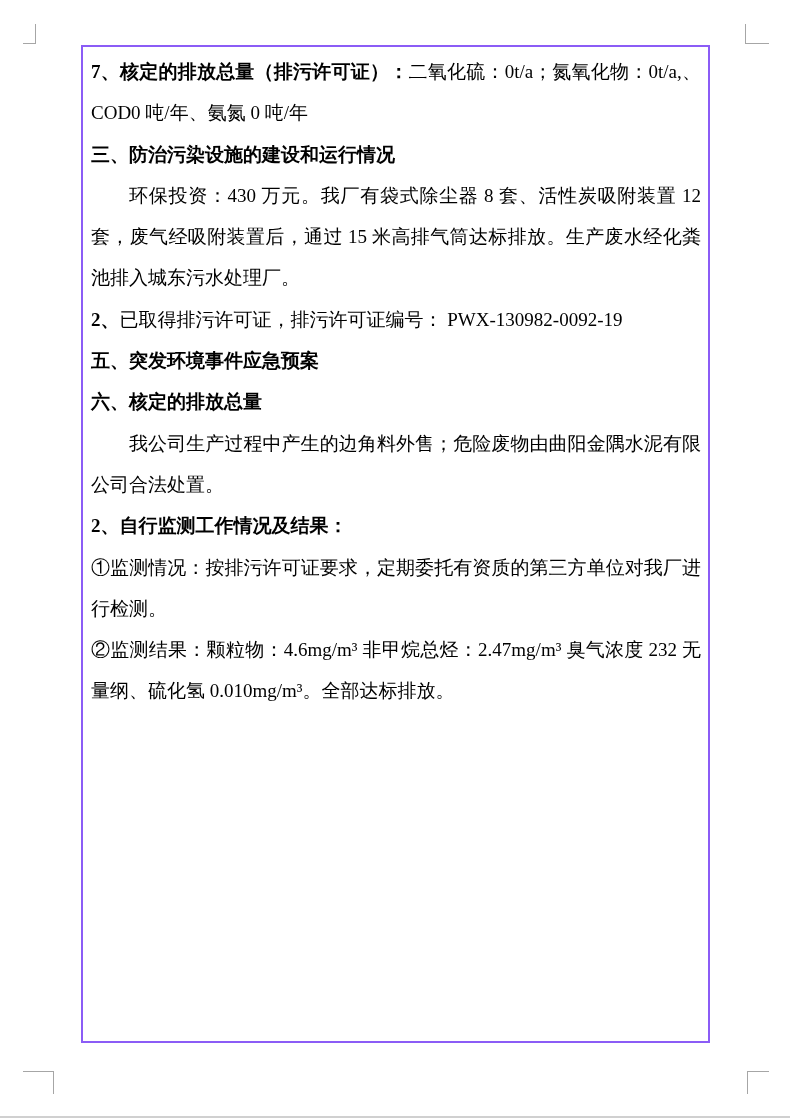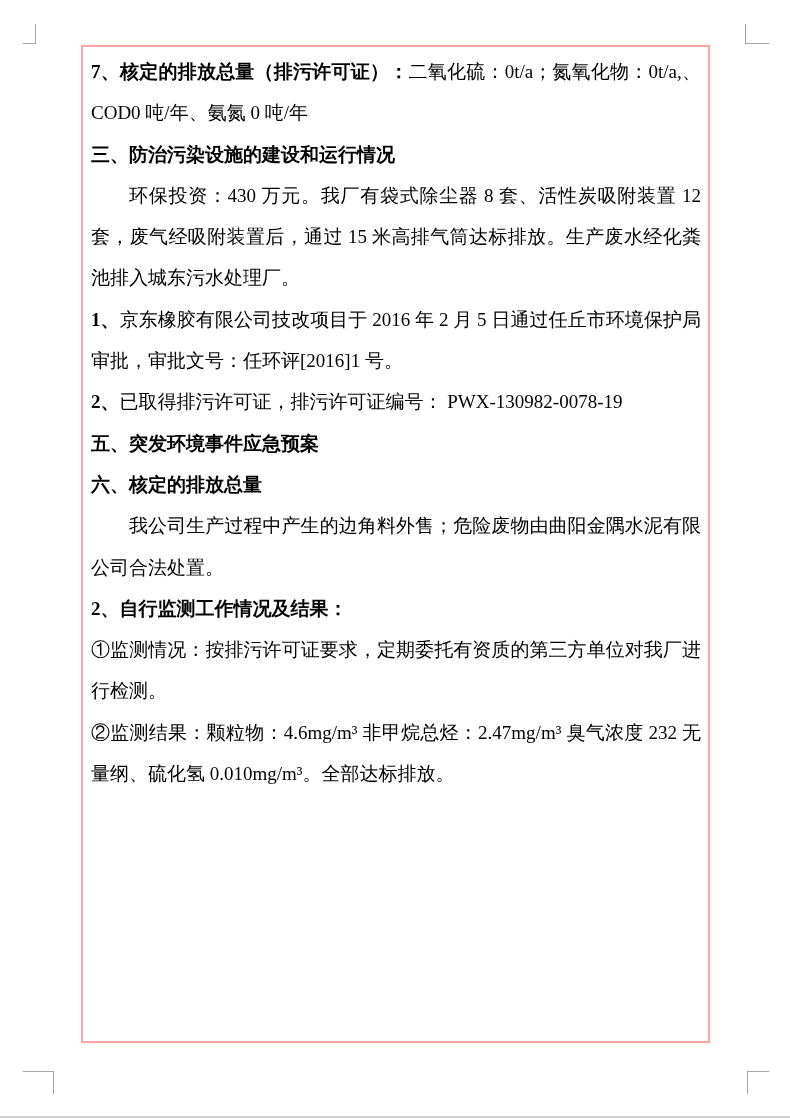--- a/index.html
+++ b/index.html
@@ -20,21 +20,21 @@
              border-right: 1px solid #a6a6a6; border-top: 1px solid #a6a6a6; }
   .crop-br { left: 747px; top: 1071px; width: 21px; height: 22px;
              border-left: 1px solid #a6a6a6;  border-top: 1px solid #a6a6a6; }
 
   
   .doc-table {
     position: absolute;
     left: 81px; top: 45px;
     width: 629px; height: 998px;
     box-sizing: border-box;
-    border: 2px solid #fca5a5;
+    border: 2px solid #8b5cf6;
     padding: 4px 7px 0 8px;
     overflow: hidden;
     background: #ffffff;
   }
   p.para {
     margin: 0;
     font-size: 19px;
     line-height: 41.3px;
     color: #000000;
     text-align: justify;
@@ -54,22 +54,21 @@
 
 <div class="crop crop-tl"></div>
 <div class="crop crop-tr"></div>
 <div class="crop crop-bl"></div>
 <div class="crop crop-br"></div>
 
 <div class="doc-table" id="doc-table">
     <p class="para"><b>7、核定的排放总量（排污许可证）：</b><span>二氧化硫：0t/a；氮氧化物：0t/a,、COD0 吨/年、氨氮 0 吨/年</span></p>
     <p class="para"><b>三、防治污染设施的建设和运行情况</b></p>
     <p class="para indent"><span>环保投资：430 万元。我厂有袋式除尘器 8 套、活性炭吸附装置 12 套，废气经吸附装置后，通过 15 米高排气筒达标排放。生产废水经化粪池排入城东污水处理厂。</span></p>
-    <p class="para"><b>1、</b><span>京东橡胶有限公司技改项目于 2016 年 2 月 5 日通过任丘市环境保护局审批，审批文号：任环评[2016]1 号。</span></p>
-    <p class="para"><b>2、</b><span>已取得排污许可证，排污许可证编号： PWX-130982-0078-19</span></p>
+    <p class="para"><b>2、</b><span>已取得排污许可证，排污许可证编号： PWX-130982-0092-19</span></p>
     <p class="para"><b>五、突发环境事件应急预案</b></p>
     <p class="para"><b>六、核定的排放总量</b></p>
     <p class="para indent"><span>我公司生产过程中产生的边角料外售；危险废物由曲阳金隅水泥有限公司合法处置。</span></p>
     <p class="para"><b>2、自行监测工作情况及结果：</b></p>
     <p class="para"><span>①监测情况：按排污许可证要求，定期委托有资质的第三方单位对我厂进行检测。</span></p>
     <p class="para"><span>②监测结果：颗粒物：4.6mg/m³ 非甲烷总烃：2.47mg/m³ 臭气浓度 232 无量纲、硫化氢 0.010mg/m³。全部达标排放。</span></p>
   </div>
 
 <div class="page-edge"></div>
 

